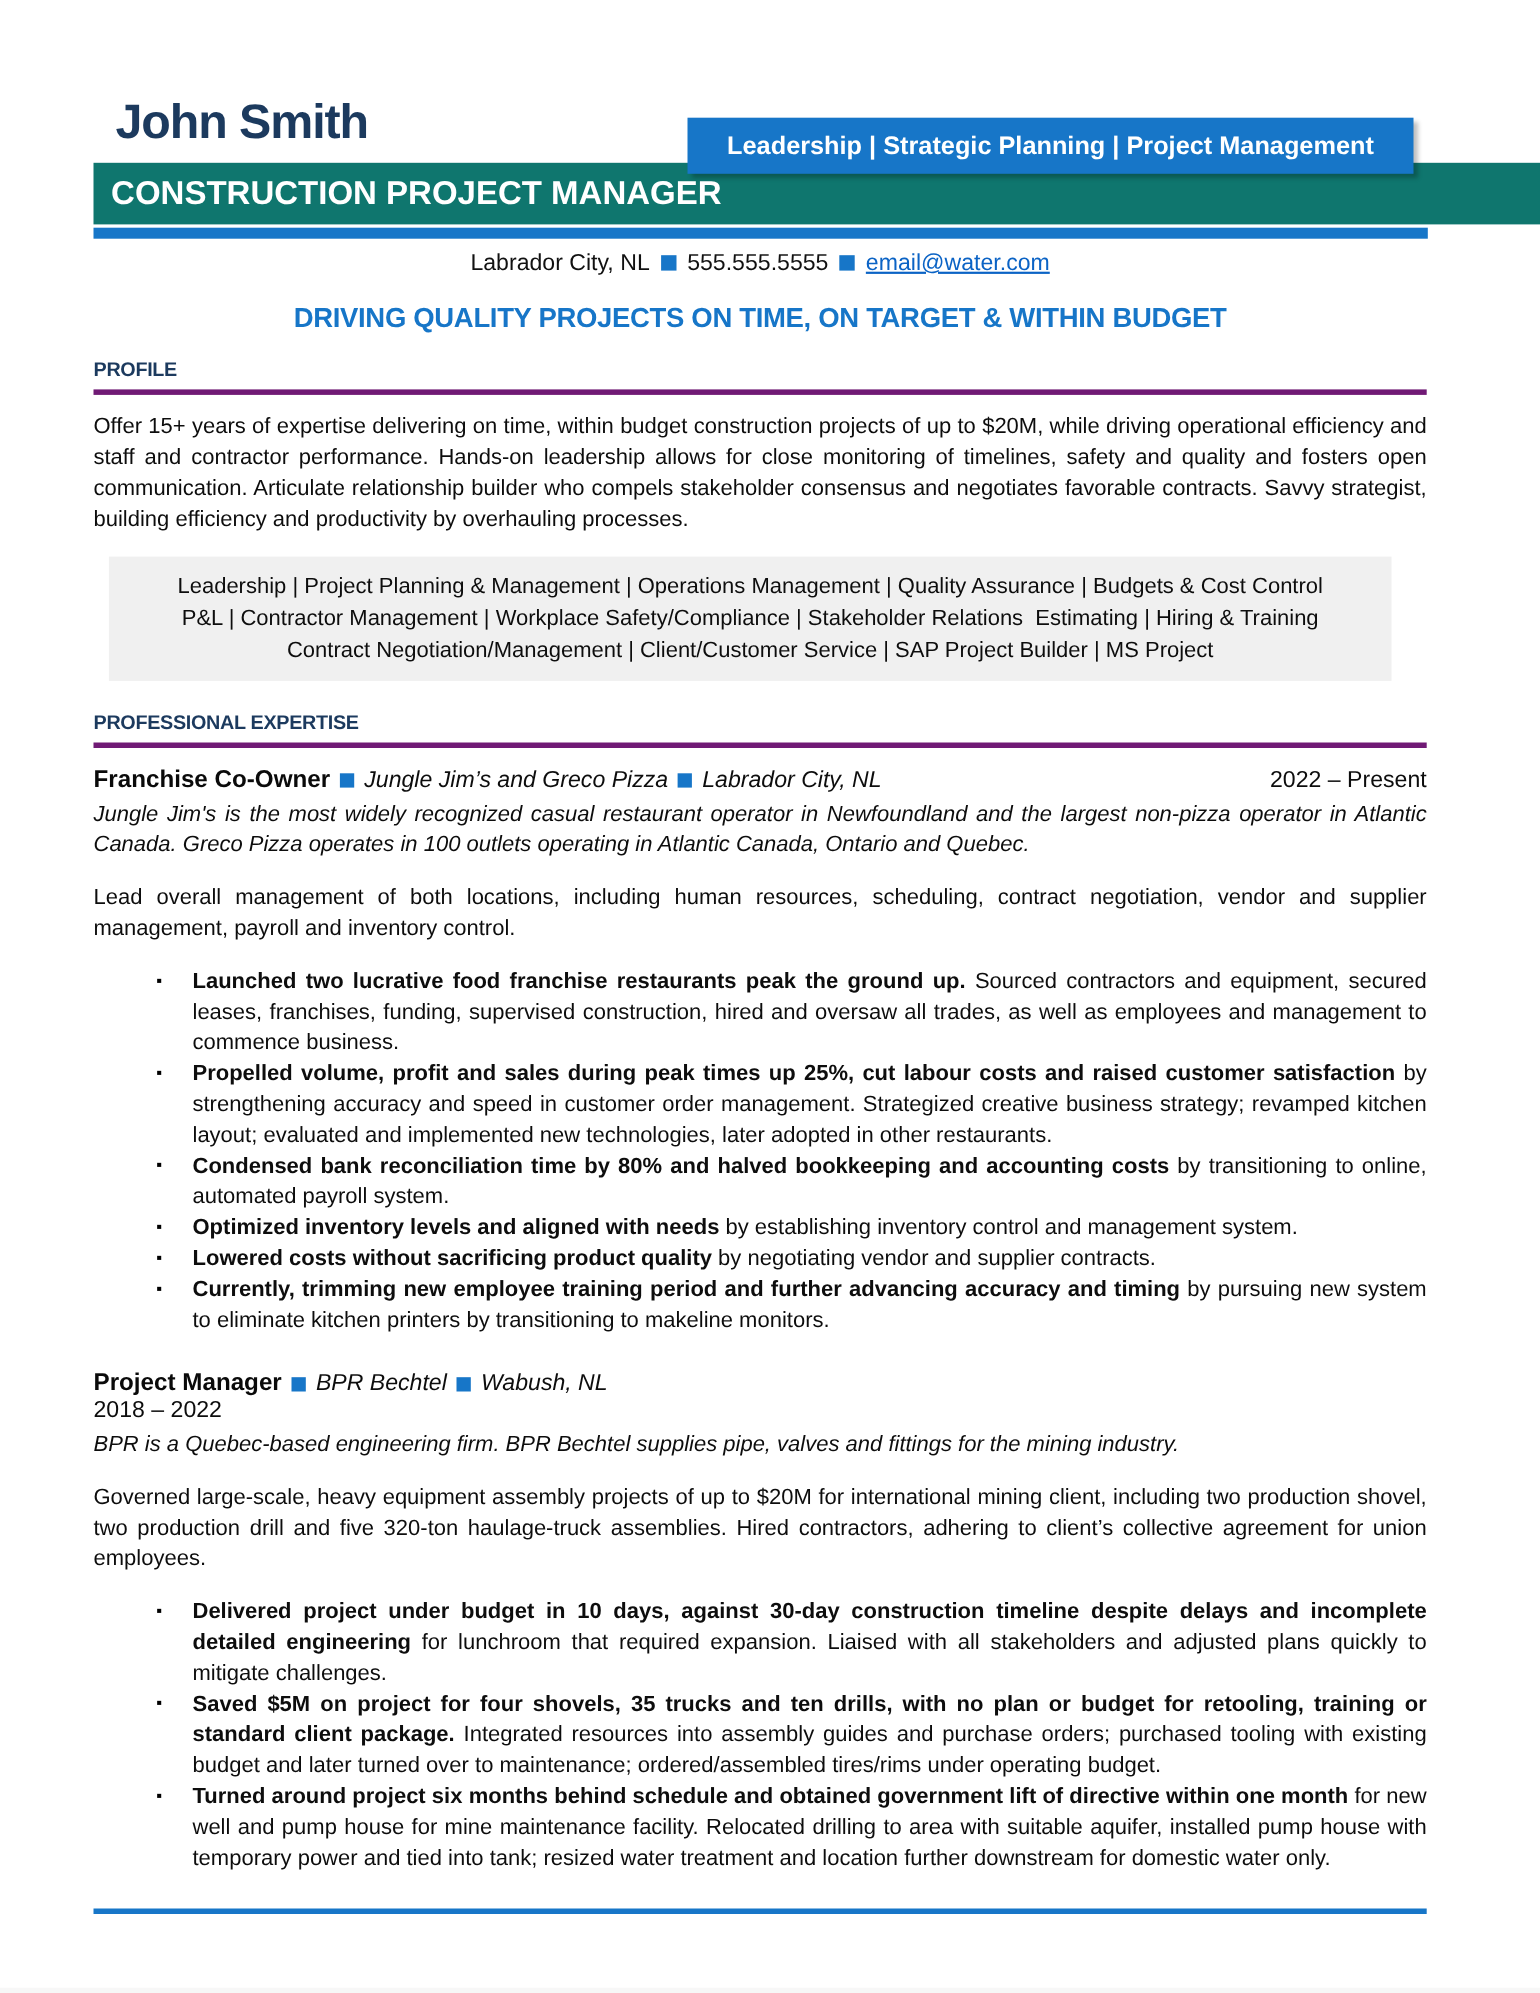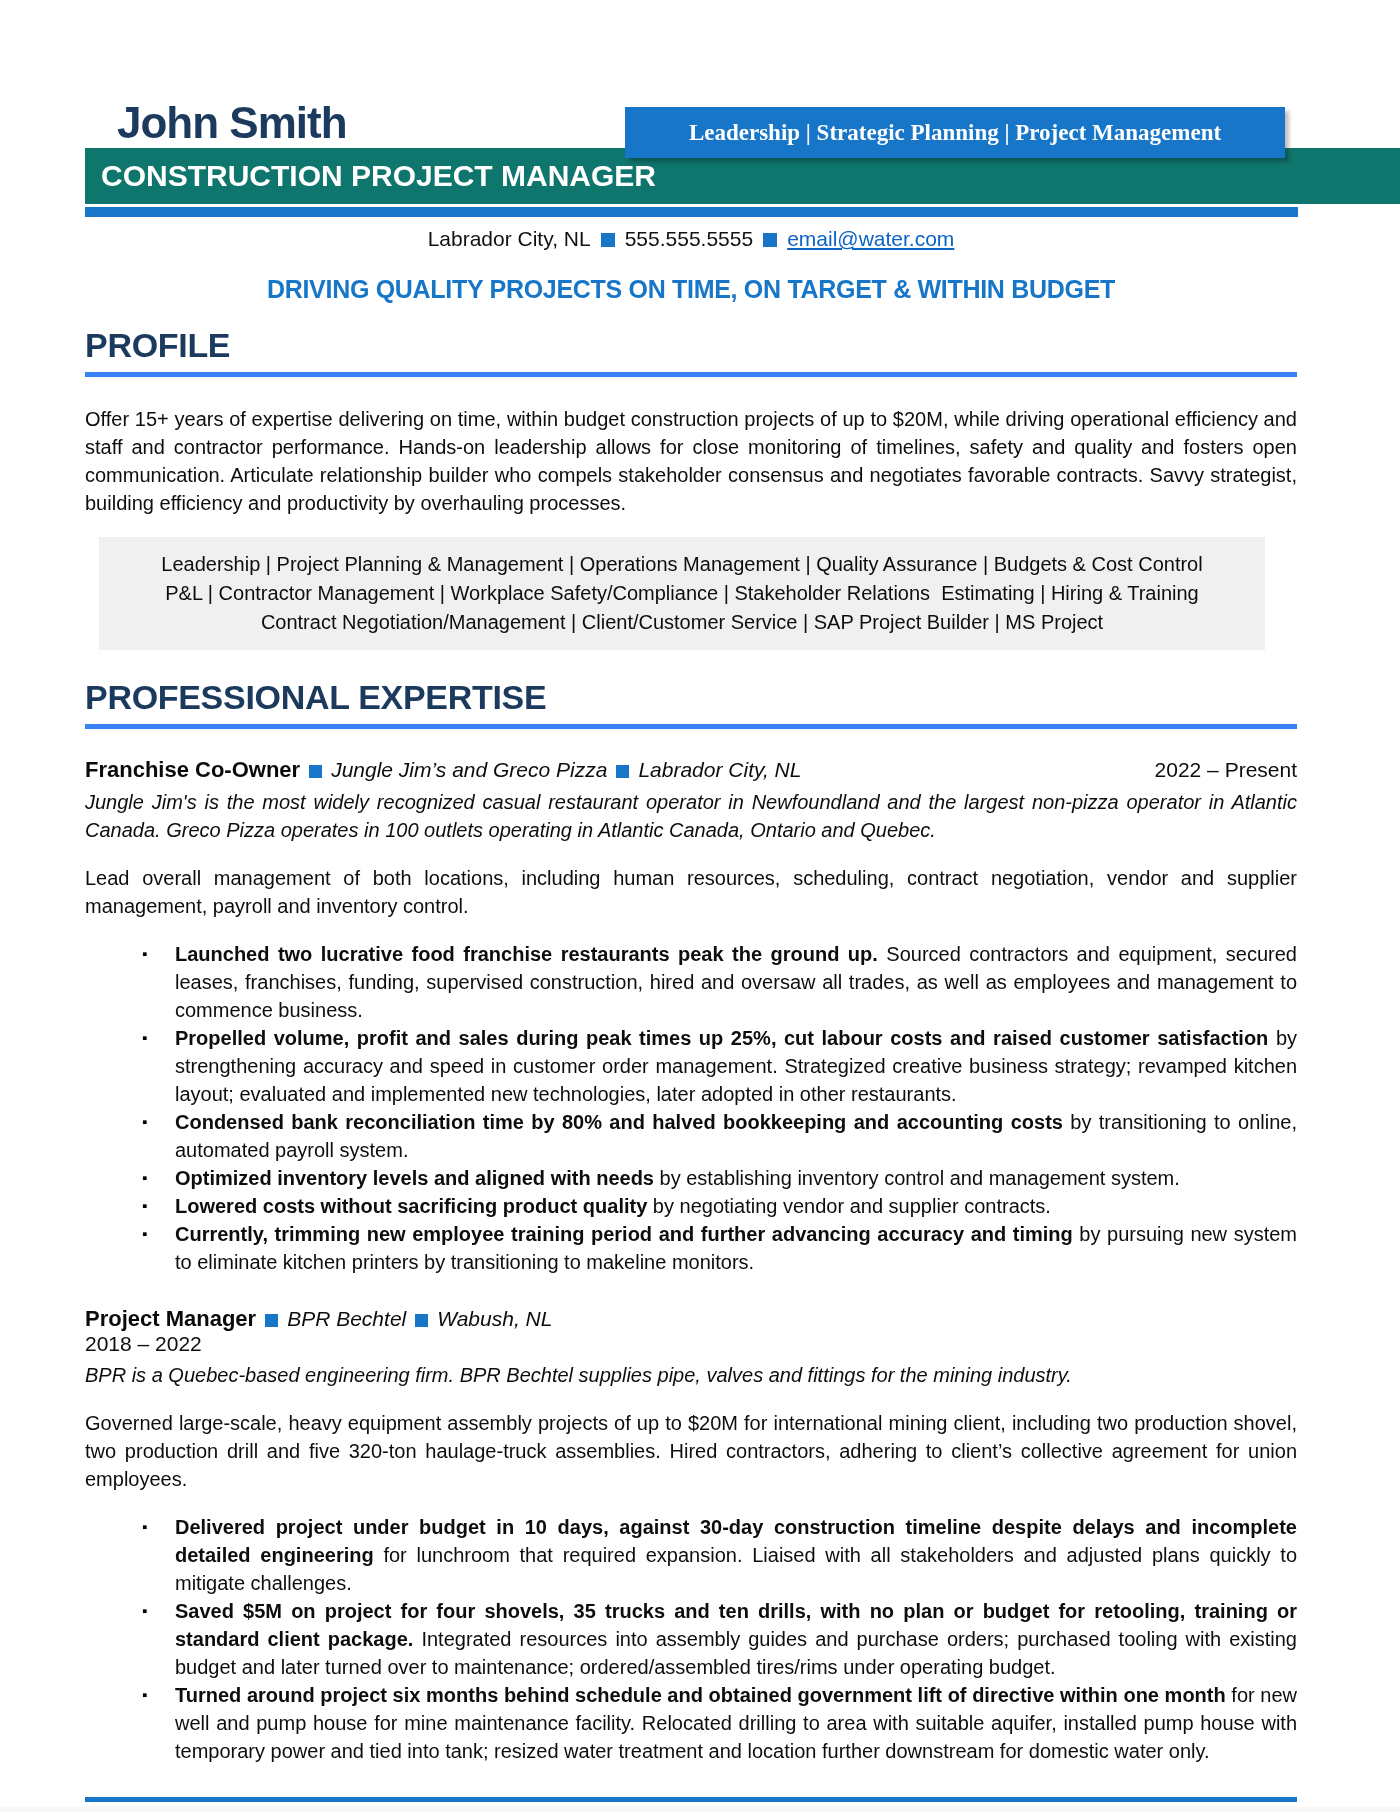--- a/index.html
+++ b/index.html
@@ -10,37 +10,36 @@
     background:#ffffff;
     font-family:"Liberation Sans",sans-serif;
     color:#111;
     overflow:hidden;
   }
   .content{padding:0 103px 0 85px;}
 
   
   .header{position:relative;height:217px;}
   .name{
-    position:absolute;left:105px;top:86px;margin:12px;
+    position:absolute;left:105px;top:86px;margin:0;
     font-size:44px;font-weight:bold;color:#1c3a5e;letter-spacing:-1px;
   }
   .navy-bar{
     position:absolute;left:85px;top:148px;width:1366px;height:56px;
     background:#0f766e;
   }
   .navy-bar .bar-title{
     display:block;line-height:56px;padding-left:16px;
     color:#ffffff;font-weight:bold;font-size:30px;letter-spacing:0px;
   }
   .tagline-box{
     position:absolute;left:625px;top:107px;width:660px;height:51px;
     background:#1776c8;z-index:2;
     box-shadow:4px 4px 4px rgba(0,0,0,0.25);
     text-align:center;
-    font-family:Liberation Serif, serif;
   }
   .tagline-box span{
     display:inline-block;line-height:51px;color:#fff;font-weight:bold;font-size:23px;
   }
   .blue-strip{
     position:absolute;left:85px;top:207px;width:1213px;height:10px;
     background:#1776c8;
   }
 
   
@@ -52,22 +51,22 @@
   .sq.small{width:13px;height:13px;margin:0 9px;}
   a.email{color:#0b63c5;text-decoration:underline;}
   .headline{
     margin-top:24px;text-align:center;
     color:#1776c8;font-weight:bold;font-size:25px;letter-spacing:-0.3px;
   }
 
   
   .sect{
     margin-top:22px;
-    font-size:34px;font-weight:bold;color:#1c3a5e;letter-spacing:-0.3px;
-    border-bottom:5px solid #3b82f6;padding-bottom:7px;
+    font-size:18px;font-weight:bold;color:#1c3a5e;letter-spacing:-0.3px;
+    border-bottom:5px solid #701a75;padding-bottom:7px;
   }
   .sect.xp{margin-top:28px;}
 
   
   .para{
     margin-top:11px;font-size:20px;line-height:28px;text-align:justify;color:#0d0d0d;
   }
   .kw-box{
     margin:16px 32px 0 14px;background:#f0f0f0;
     padding:13px 36px;text-align:center;

